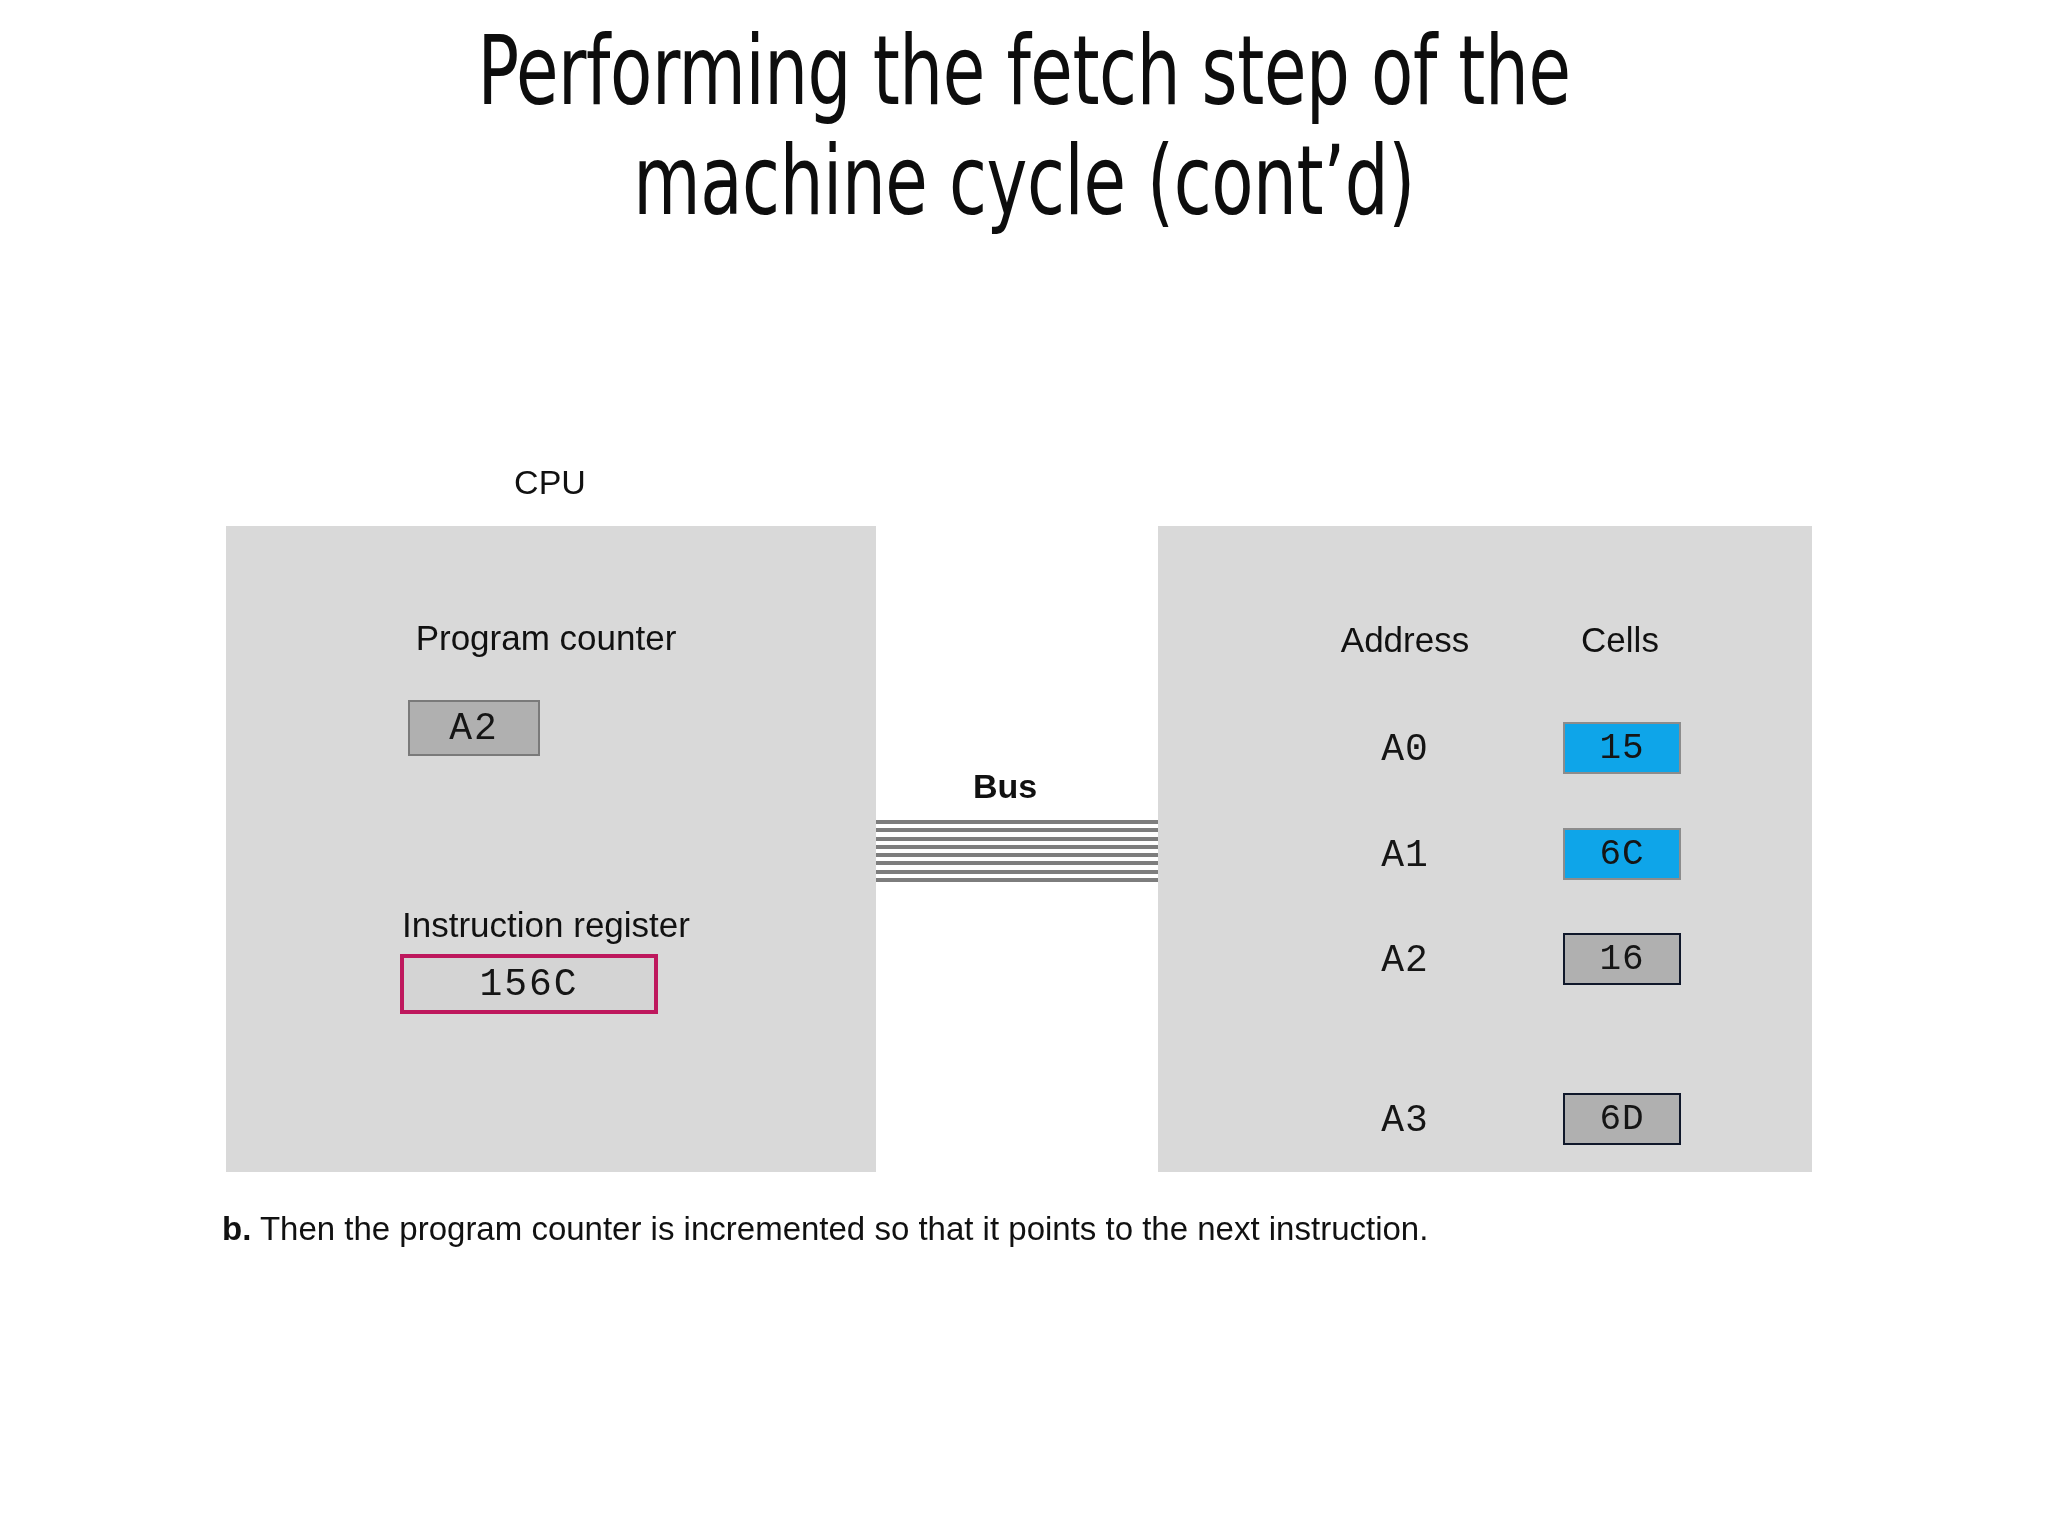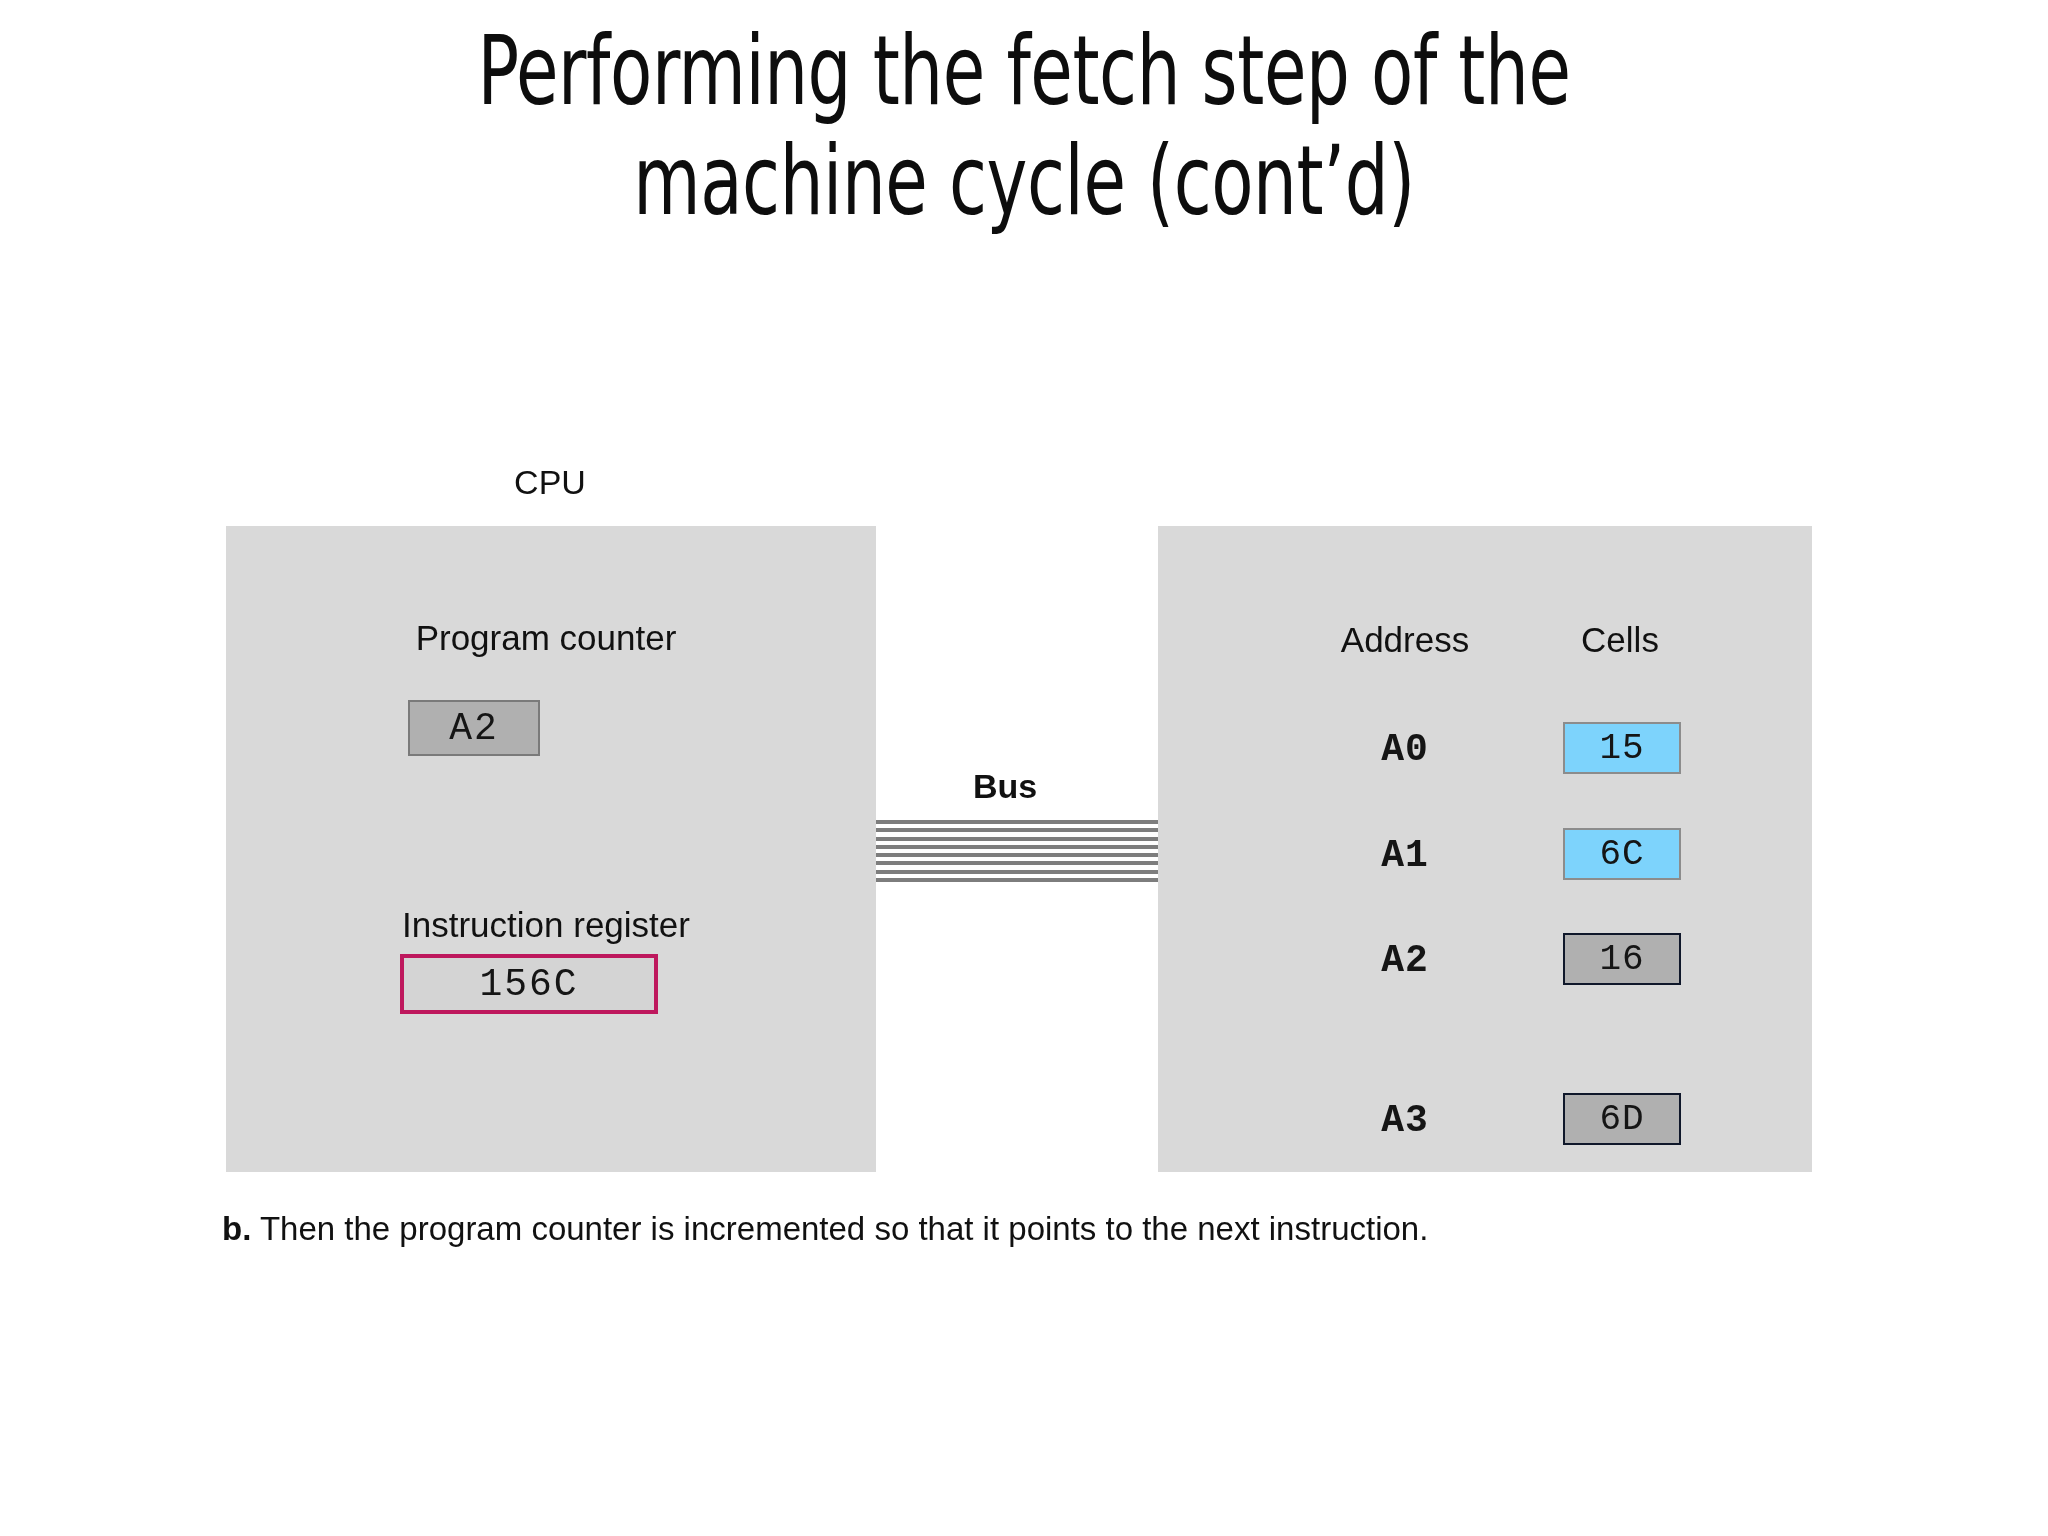--- a/index.html
+++ b/index.html
@@ -152,38 +152,37 @@
     top: 0;
     width: 300px;
     height: 76px;
     display: flex;
     align-items: center;
     justify-content: center;
     font-family: "Liberation Mono", monospace;
     font-size: 38px;
     color: #151515;
     letter-spacing: 1px;
-    font-weight: bold;
   }
   .mem-row .cell {
     position: absolute;
     left: 405px;
     top: 11px;
     width: 118px;
     height: 52px;
     box-sizing: border-box;
     display: flex;
     align-items: center;
     justify-content: center;
     font-family: "Liberation Mono", monospace;
     font-size: 36px;
     color: #151515;
     letter-spacing: 1px;
     border: 2px solid #8c8c8c;
-    background: #7dd3fc;
+    background: #0ea5e9;
   }
   .mem-row .cell.highlight {
     background: #b0b0b0;
     border: 2px solid #0f172a;
   }
 
   
   .caption {
     position: absolute;
     left: 222px;

